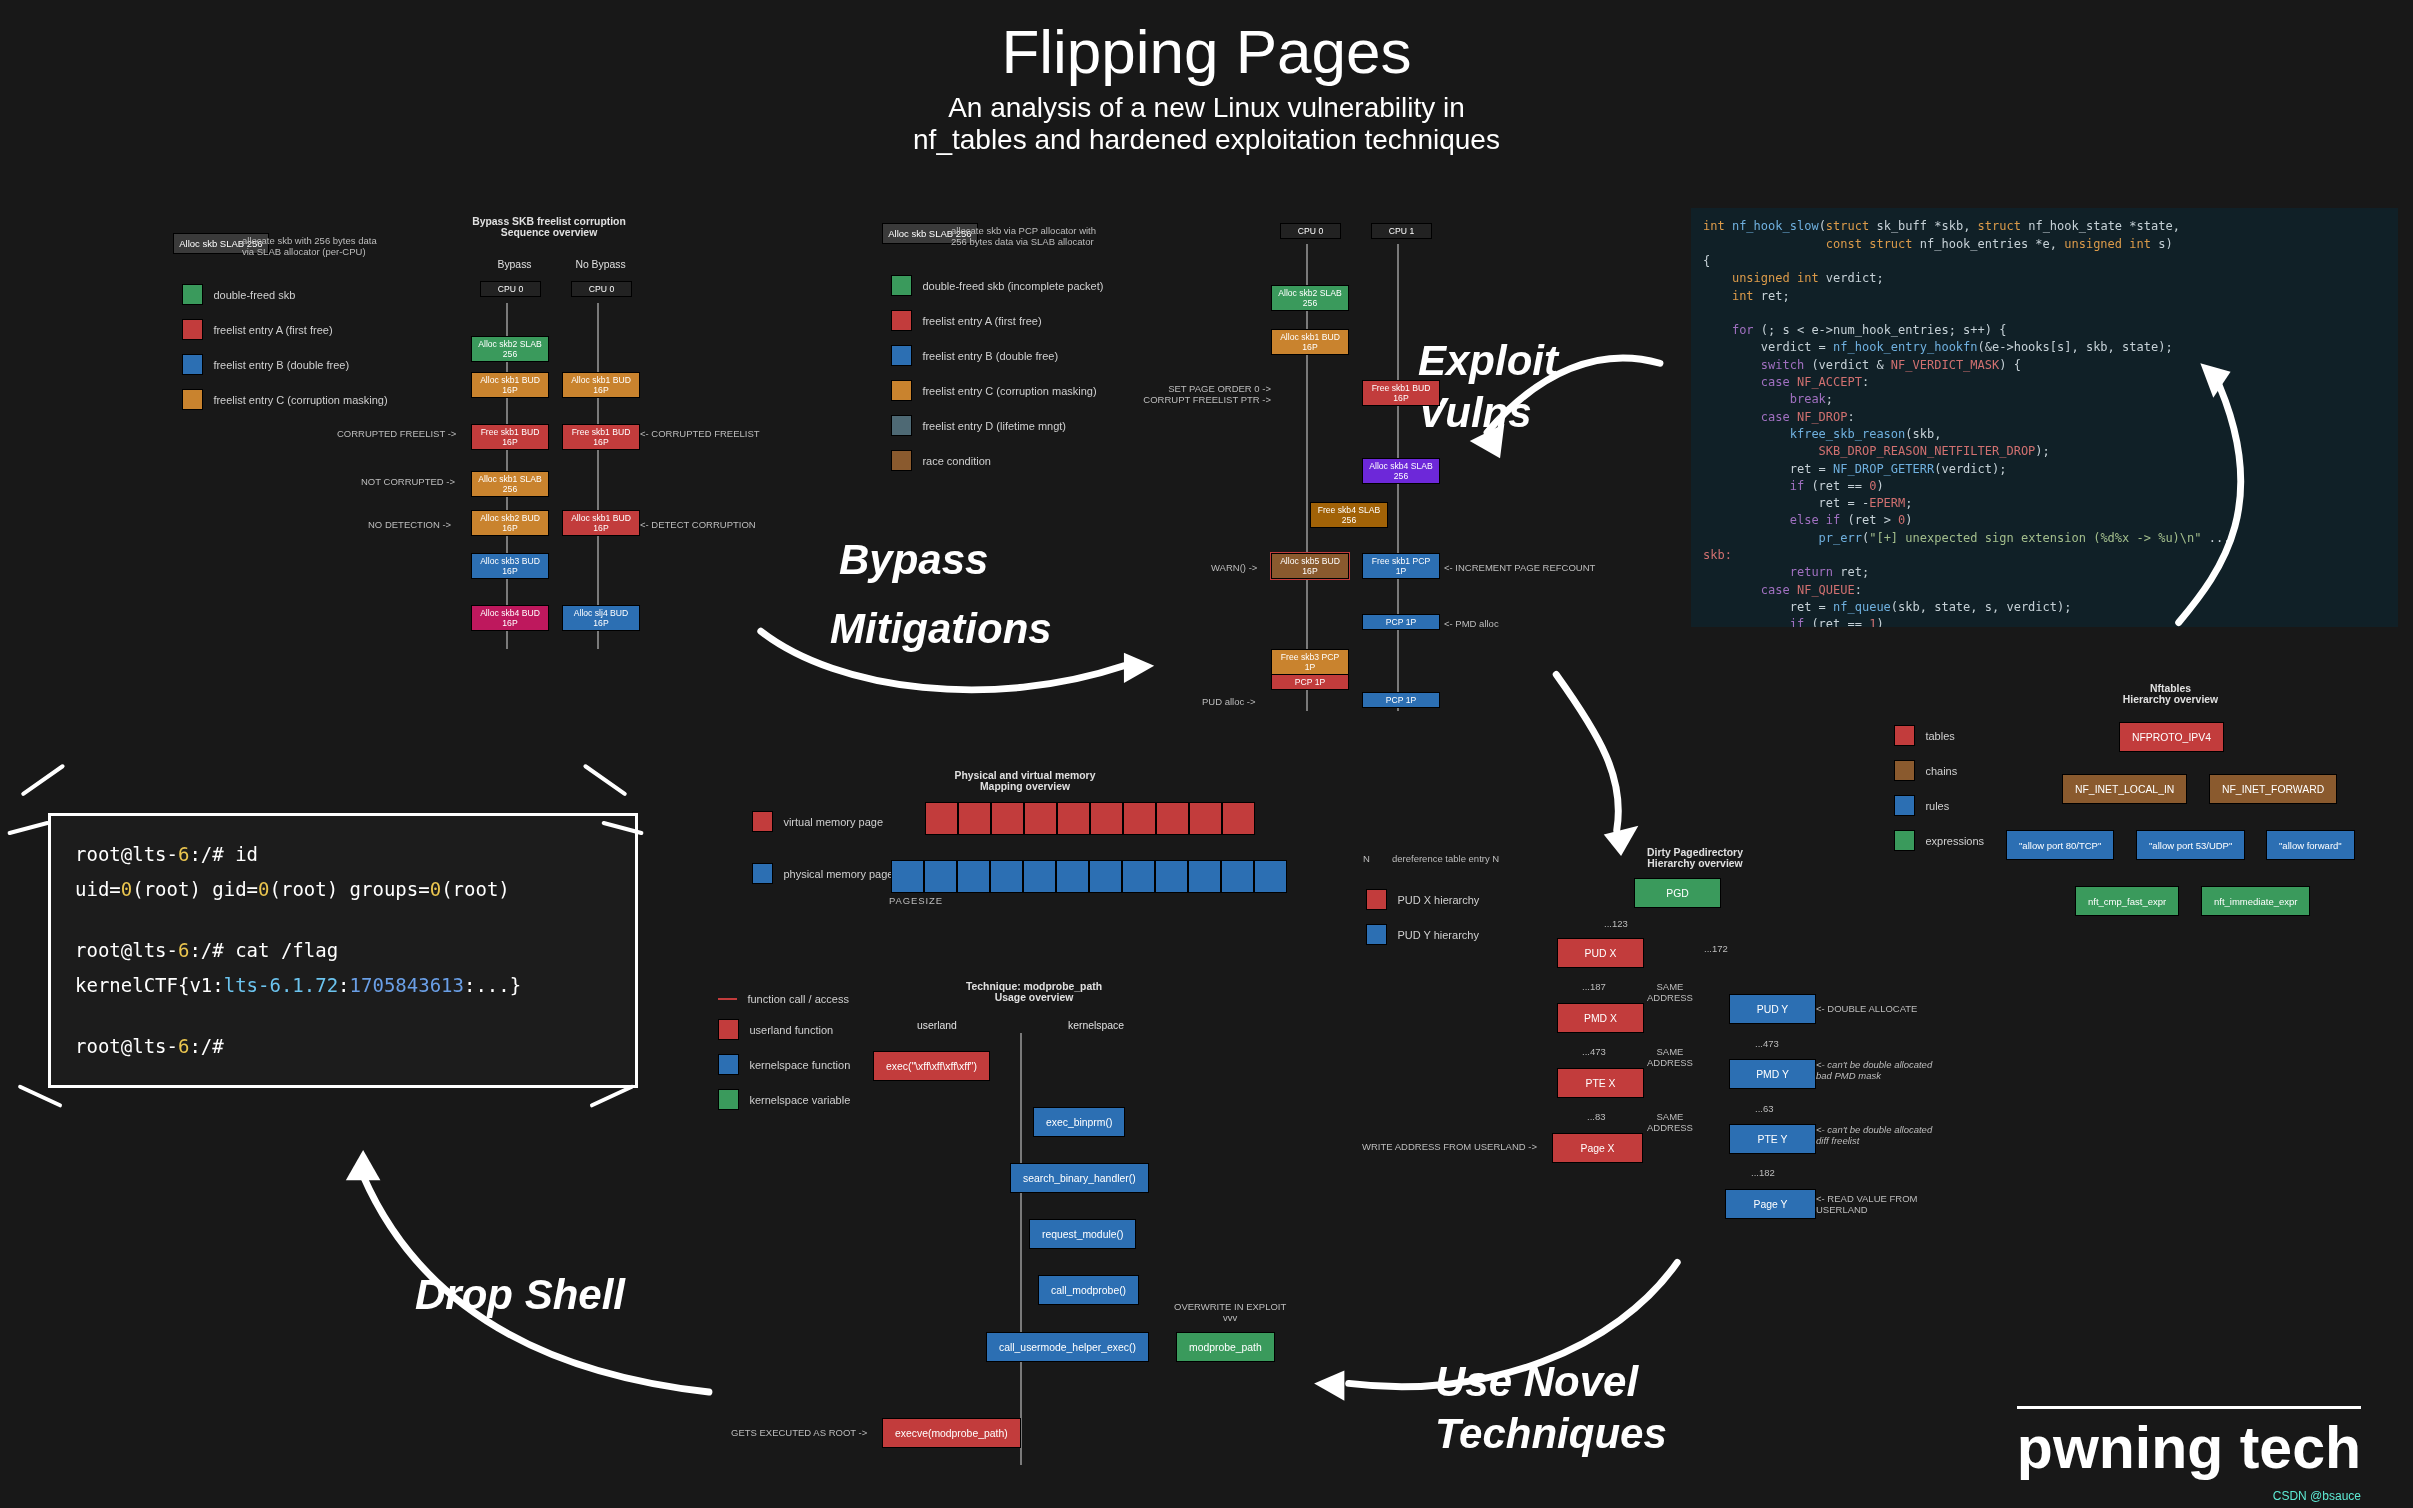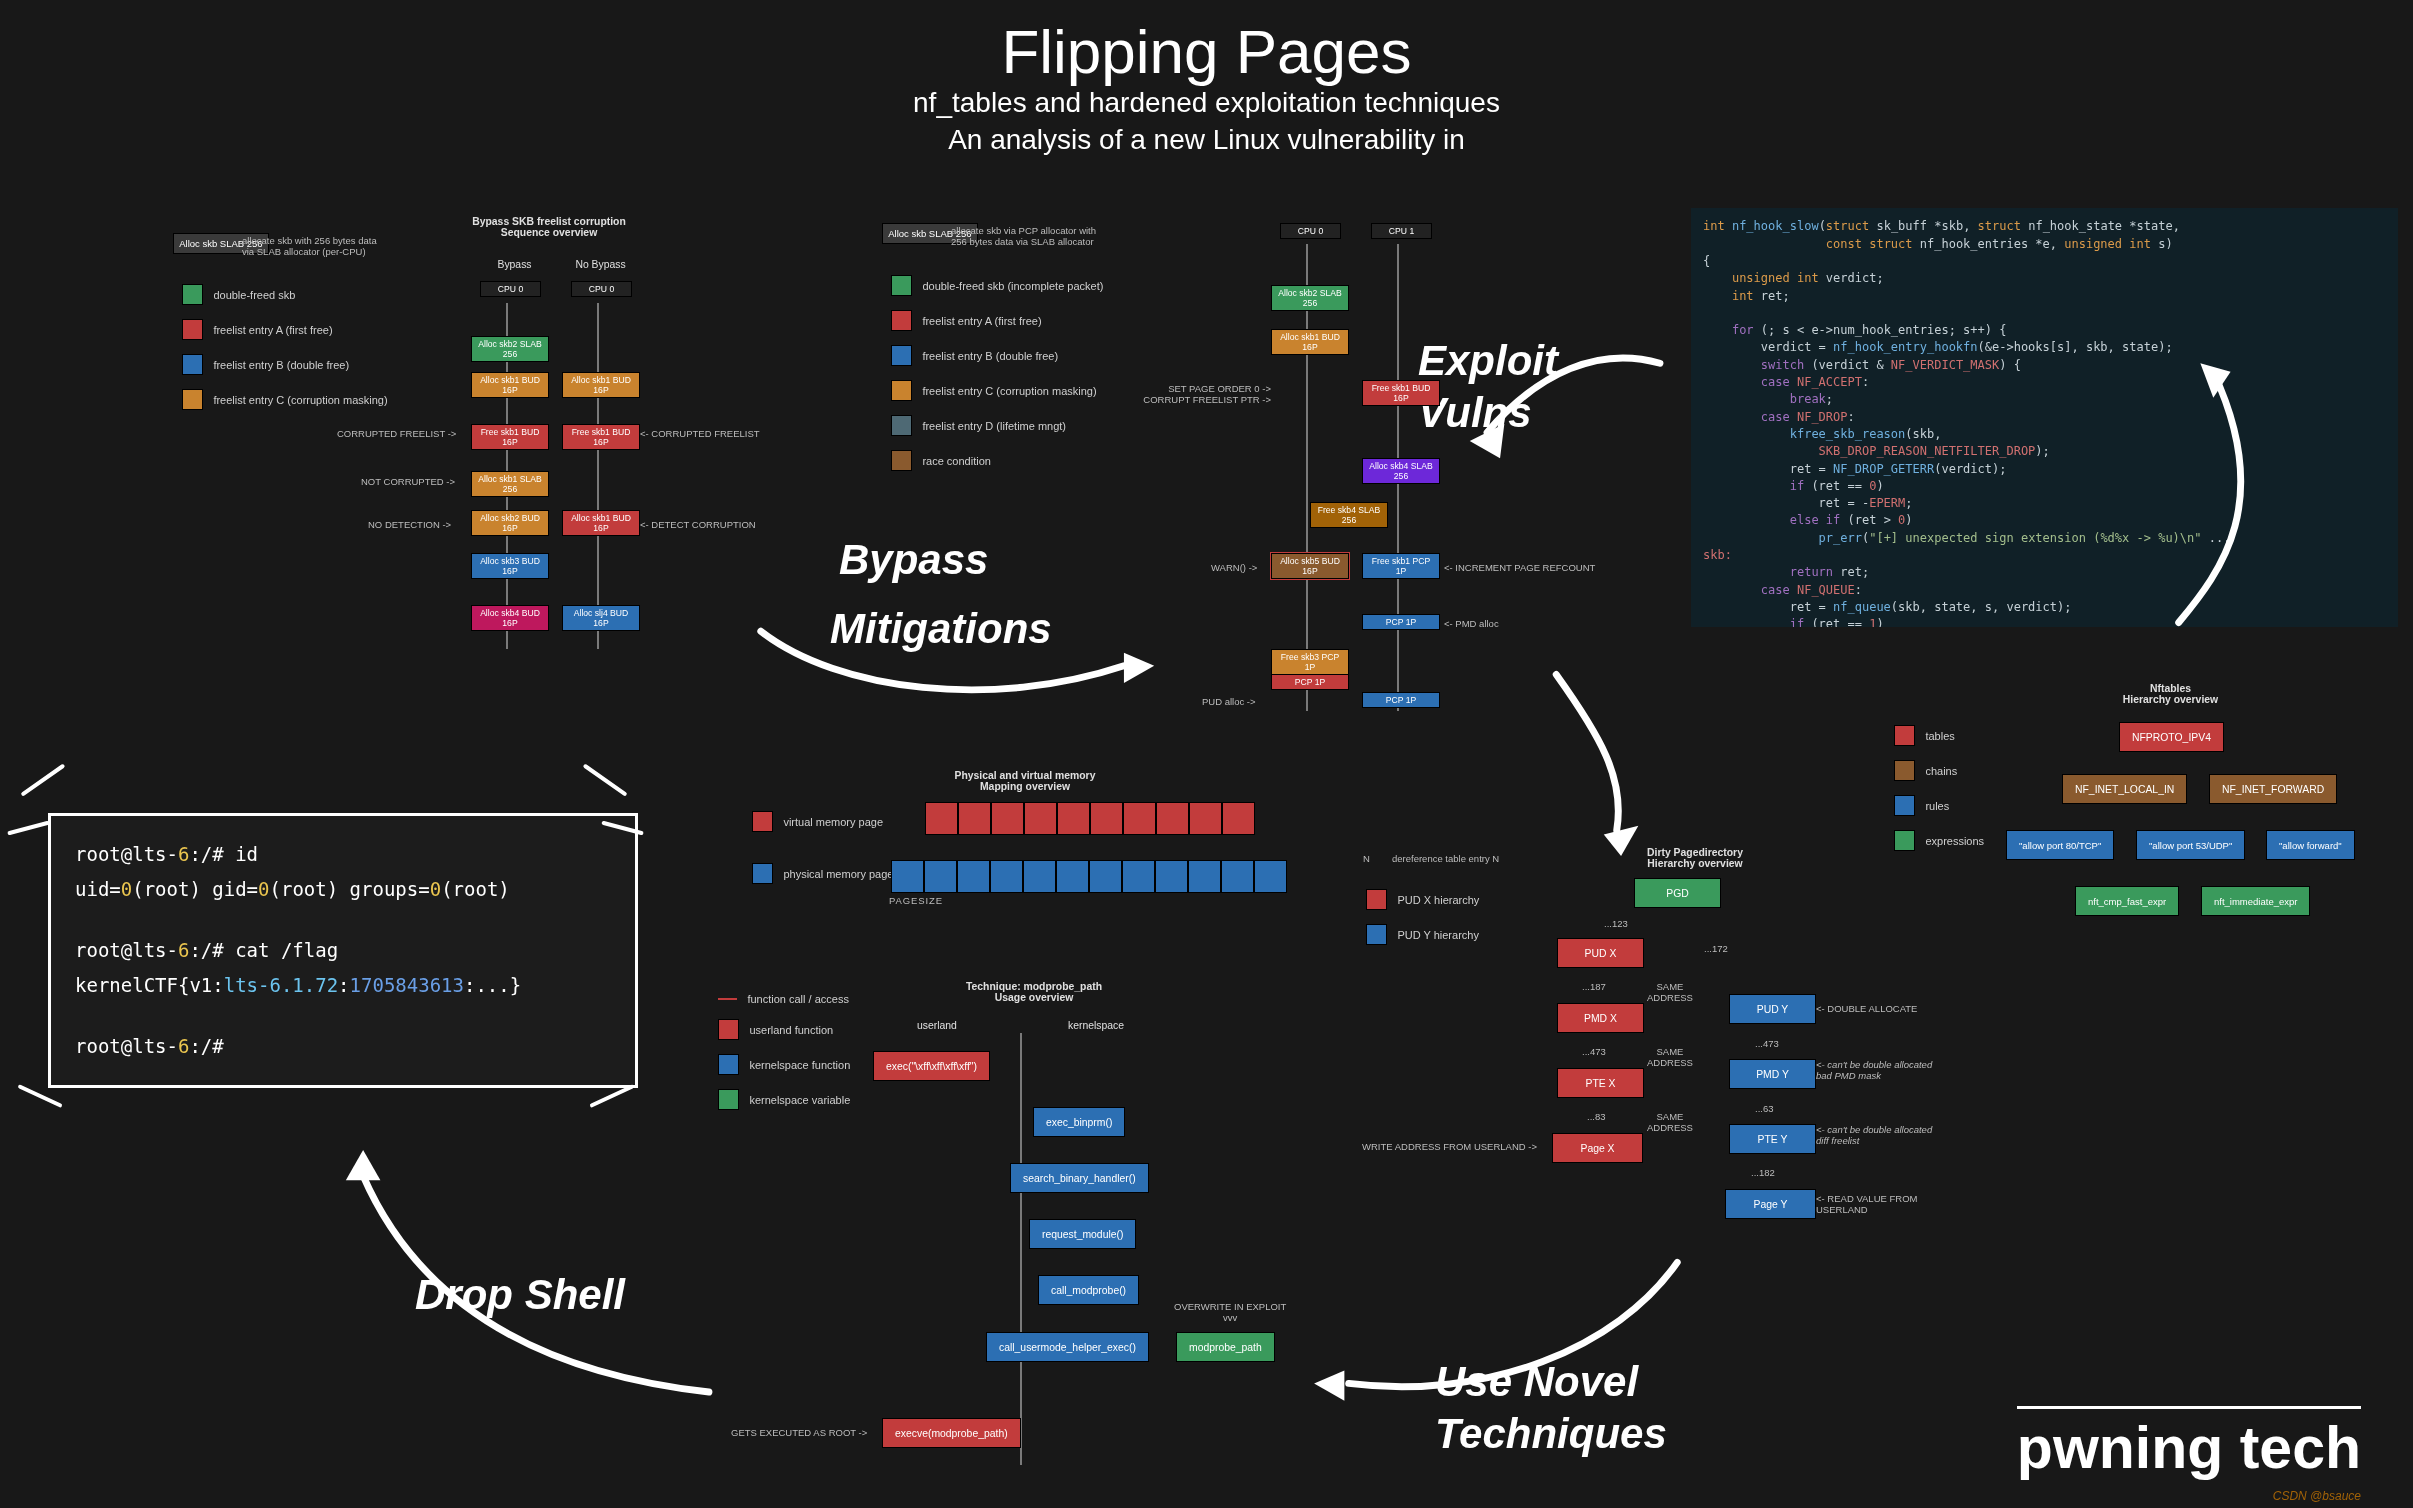--- a/index.html
+++ b/index.html
@@ -10,21 +10,21 @@
     font-family: Arial, Helvetica, sans-serif;
     overflow: hidden;
     width: 2413px;
     height: 1508px;
     position: relative;
   }
   .title-block { position:absolute; left:50%; transform:translateX(-50%); top:15.6px; text-align:center; }
   .title-block h1 { margin:0; font-size:62px; font-weight:normal; }
   .title-block p { margin:5.2px 0 0 0; font-size:28px; }
   .brand { position:absolute; right:52px; bottom:26px; font-size:59px; font-weight:bold; border-top:3.5px solid #fff; padding-top:5.2px; }
-  .watermark { position:absolute; right:52px; bottom:5.2px; font-size:12px; color:#a16207;font-style:italic; }
+  .watermark { position:absolute; right:52px; bottom:5.2px; font-size:12px; color:#5eead4; }
   .section-label { position:absolute; font-size:42px; font-weight:bold; color:#fff; font-style:italic; }
 
   
   .terminal {
     position:absolute; left:48px; top:813px; width:536px;
     background:#1c1c1c; border:3.5px solid #fff; padding:21px 24px;
     font-family: Menlo, Consolas, monospace; font-size:19px; line-height:35px;
   }
   .terminal .c-yellow { color:#eac54f; }
   .terminal .c-cyan { color:#6cc4ef; }
@@ -66,22 +66,22 @@
   
   svg.arrows { position:absolute; left:0; top:0; width:2413px; height:1508px; pointer-events:none; }
   svg.arrows path { stroke:#fff; stroke-width:8; fill:none; stroke-linecap:round; }
   svg.arrows polygon { fill:#fff; }
 </style>
 </head>
 <body>
 
 <div class="title-block">
   <h1>Flipping Pages</h1>
+  <p>An analysis of a new Linux vulnerability in</p>
   <p style="margin-top:0">nf_tables and hardened exploitation techniques</p>
-  <p>An analysis of a new Linux vulnerability in</p>
 </div>
 
 <div class="brand">pwning tech</div>
 <div class="watermark">CSDN @bsauce</div>
 
 <div class="section-label" style="left:839px; top:536px">Bypass</div>
 <div class="section-label" style="left:830px; top:605px">Mitigations</div>
 <div class="section-label" style="left:1418px; top:337px">Exploit</div>
 <div class="section-label" style="left:1418px; top:389px">Vulns</div>
 <div class="section-label" style="left:1435px; top:1358px">Use Novel</div>

